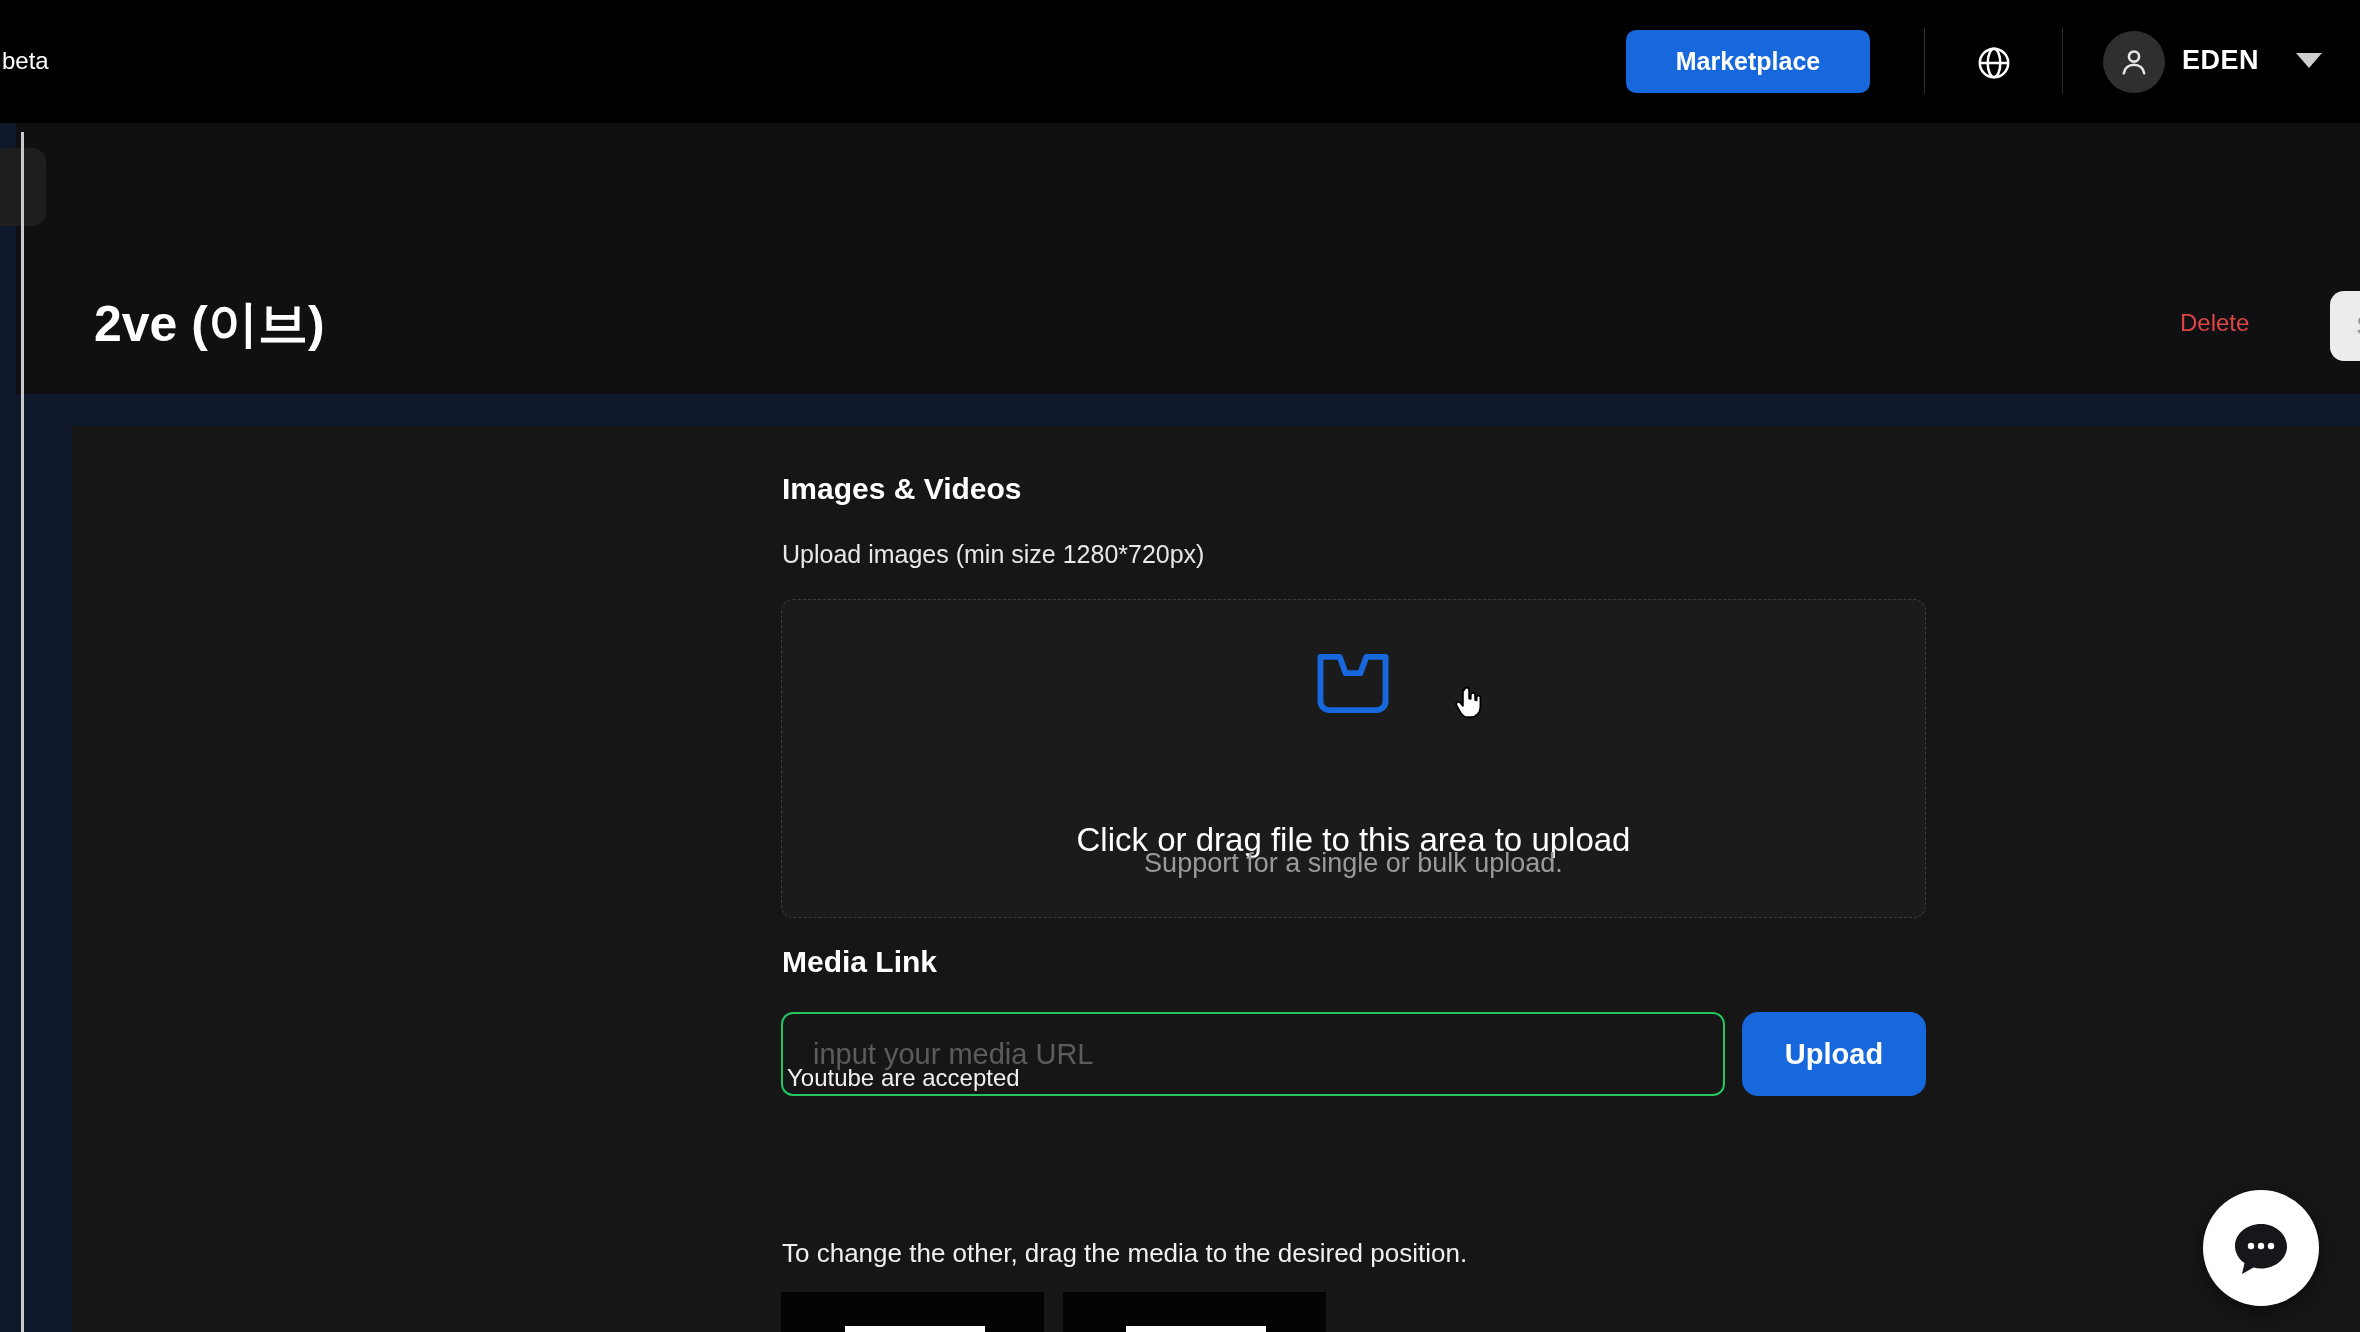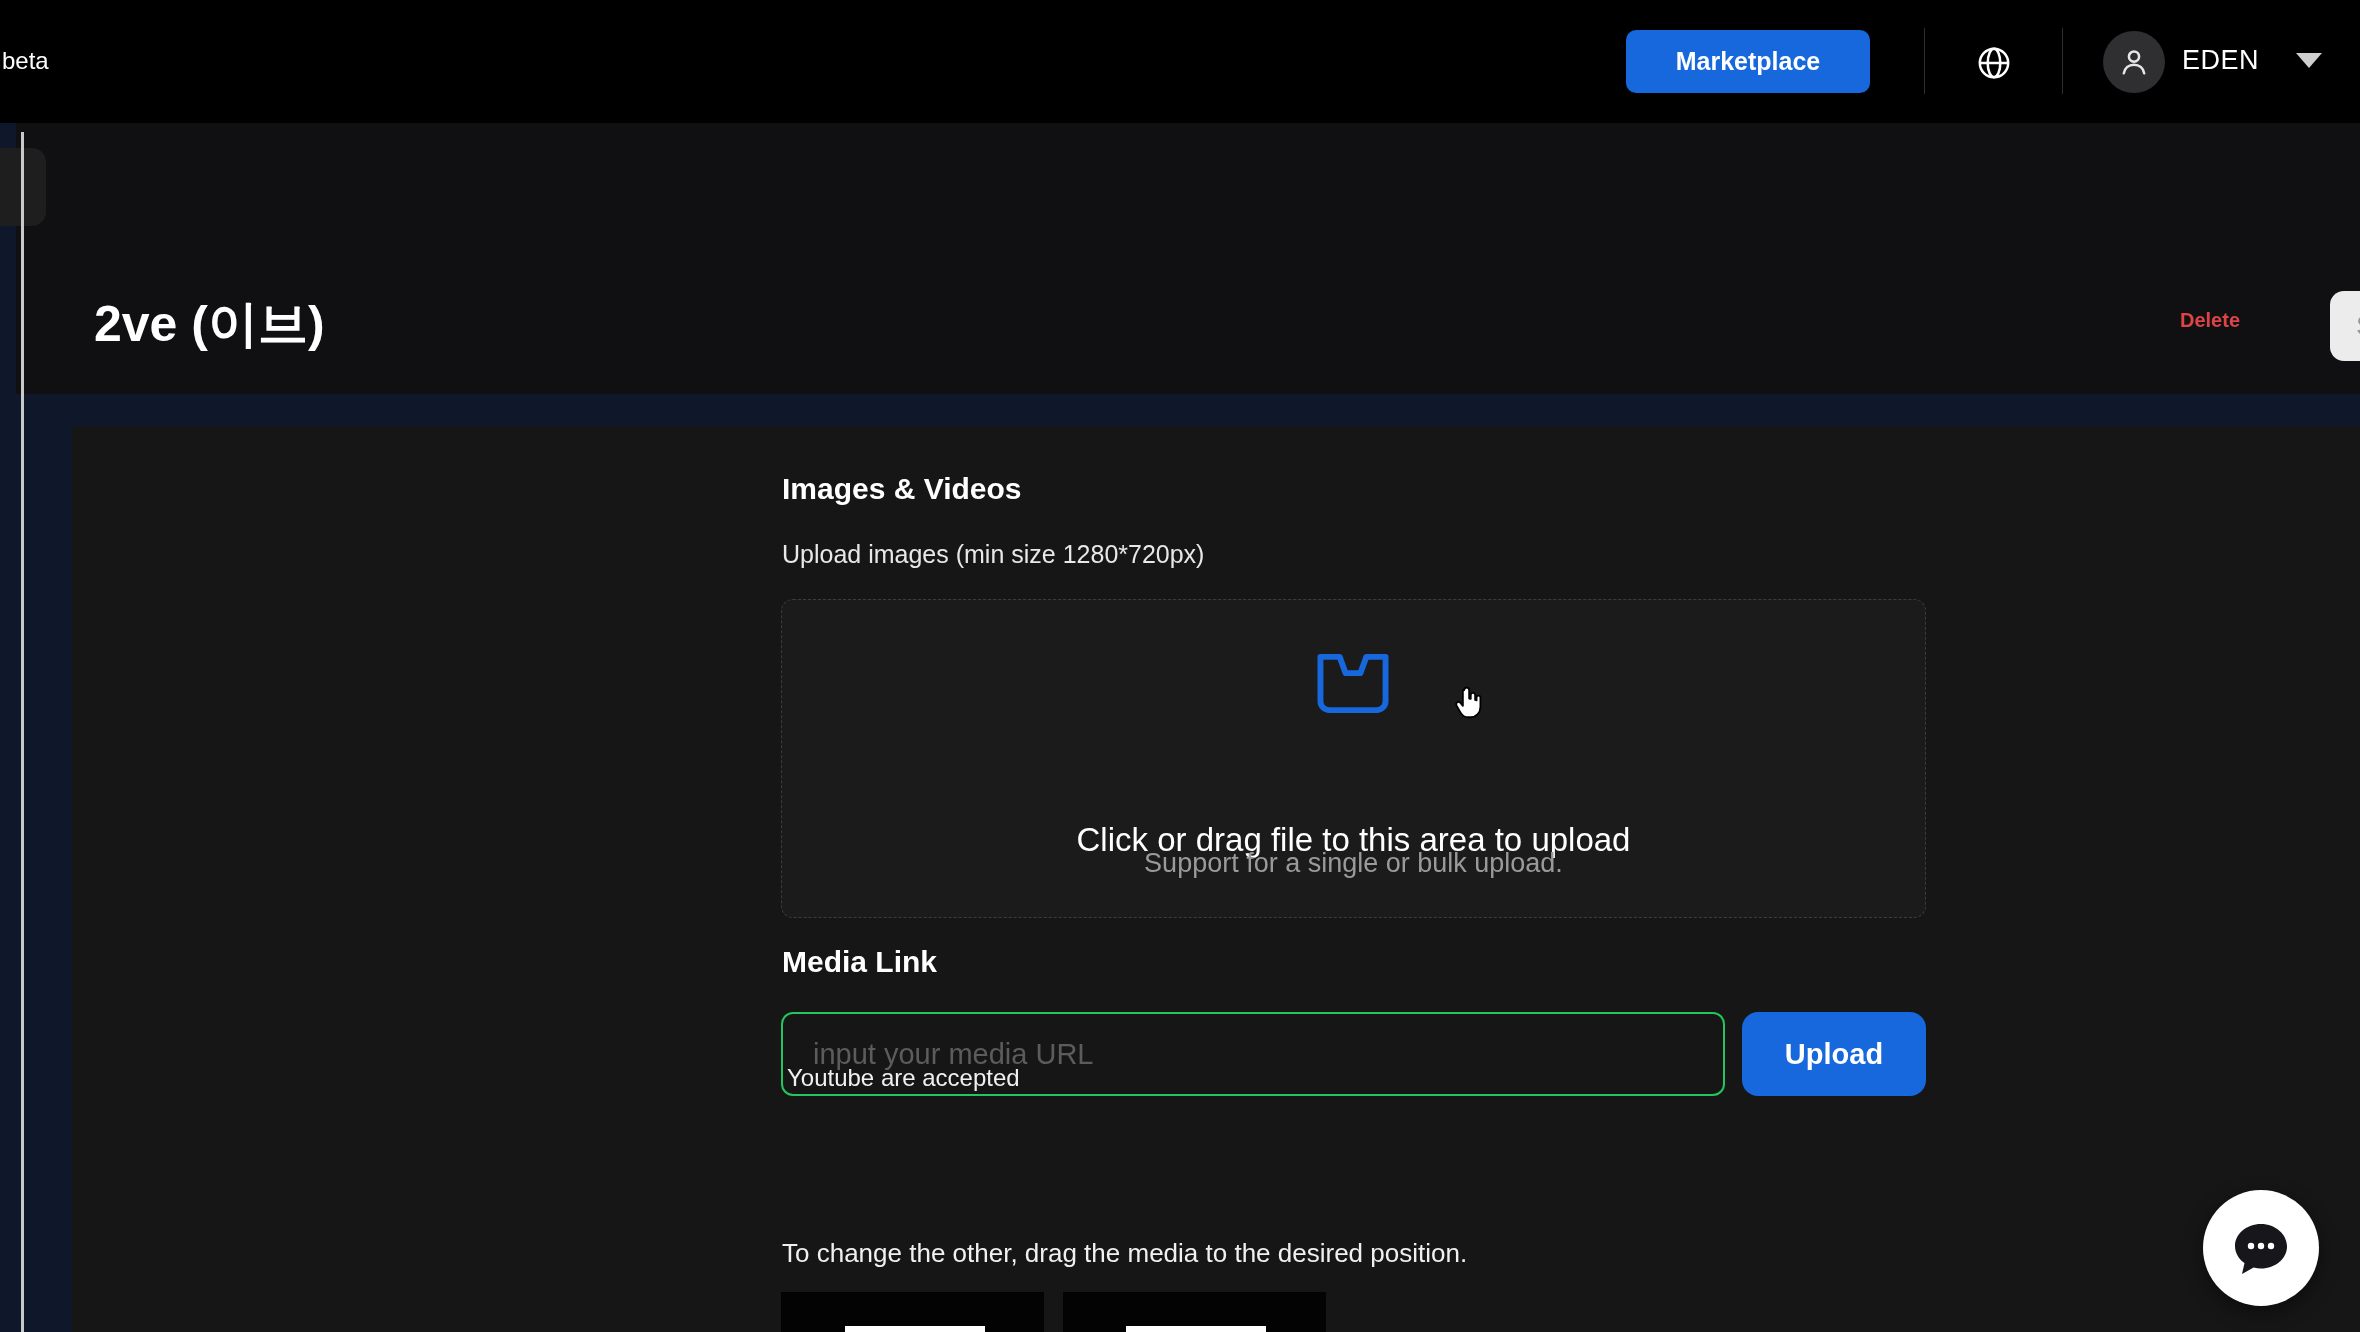--- a/index.html
+++ b/index.html
@@ -19,30 +19,30 @@
     cursor:pointer;border:none;
   }
   .topbar-divider{top:28px;width:1px;height:66px;background:#2e2e2e;}
   #divider1{left:1924px;}
   #divider2{left:2062px;}
   .globe-wrap{left:1972px;top:41px;width:44px;height:44px;display:flex;align-items:center;justify-content:center;}
   .avatar{
     left:2103px;top:31px;width:62px;height:62px;border-radius:50%;background:#2f2f31;
     display:flex;align-items:center;justify-content:center;
   }
-  .username{left:2182px;top:45px;font-size:27px;font-weight:400;color:#fff;letter-spacing:.5px;}
+  .username{left:2182px;top:45px;font-size:27px;font-weight:700;color:#fff;letter-spacing:.5px;}
   .caret-down{
     left:2296px;top:53px;width:0;height:0;
     border-left:13px solid transparent;border-right:13px solid transparent;border-top:15px solid #cfcfcf;
   }
 
   
   #headerband{left:16px;top:123px;width:2360px;height:271px;background:#101012;}
   .page-title{left:78px;top:168px;font-size:50px;font-weight:600;color:#fff;}
-  .delete-btn{left:2164px;top:186px;font-size:20px;font-weight:700;color:#dc4446;cursor:pointer;}
+  .delete-btn{left:2164px;top:186px;font-size:24px;font-weight:400;color:#dc4446;cursor:pointer;}
   .save-btn{
     left:2314px;top:168px;width:110px;height:70px;background:#ececec;border-radius:14px;
     color:#979797;font-size:28px;font-weight:500;display:flex;align-items:center;padding-left:26px;
     box-sizing:border-box;cursor:pointer;
   }
 
   
   .step{display:flex;align-items:center;gap:16px;cursor:pointer;}
   #step-overview{left:388px;top:318px;}
   #step-description{left:1249px;top:318px;}

